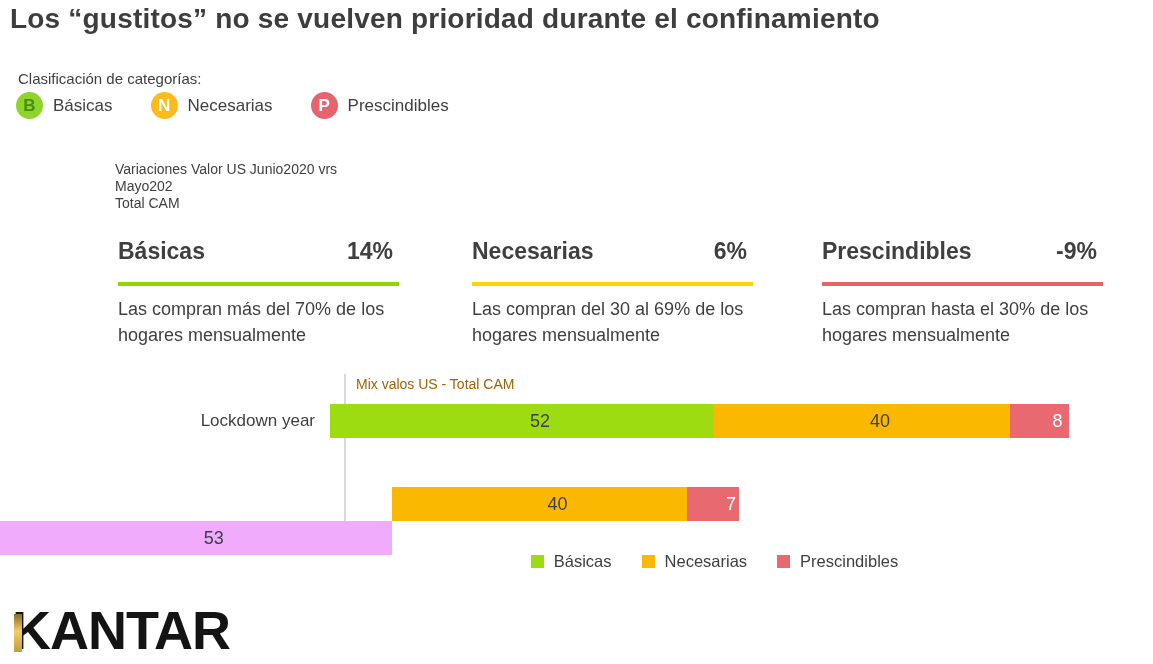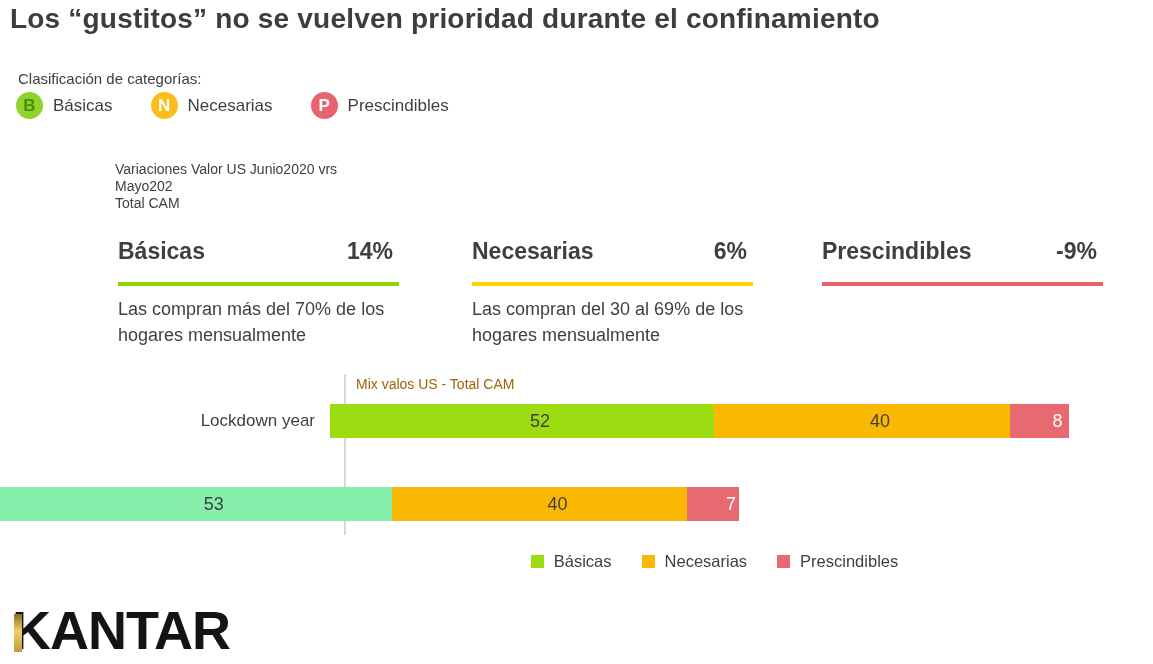--- a/index.html
+++ b/index.html
@@ -90,37 +90,38 @@
   <div class="card-underline" style="background-color: rgb(255, 212, 0);"></div>
   <div class="card-desc">Las compran del 30 al 69% de los hogares mensualmente</div>
 </div>
 
 <div class="abs card card-2">
   <div class="card-header">
     <span class="card-name">Prescindibles</span>
     <span class="card-change">-9%</span>
   </div>
   <div class="card-underline" style="background-color: rgb(231, 99, 107);"></div>
+  <div class="card-desc">Las compran hasta el 30% de los hogares mensualmente</div>
 </div>
 
 <div class="abs chart-title">Mix valos US  - Total CAM</div>
 <div class="abs axis-line"></div>
 
 <div class="abs bars-wrap">
     <div class="bar-row">
       <div class="bar-label">Lockdown year</div>
       <div class="bar-track">
         <div class="bar-seg" style="width: 52%; background-color: rgb(157, 220, 16); color: rgb(63, 63, 63);">52</div>
         <div class="bar-seg" style="width: 40%; background-color: rgb(251, 184, 0); color: rgb(63, 63, 63);">40</div>
         <div class="bar-seg" style="width: 8%; background-color: rgb(232, 105, 111); color: rgb(255, 255, 255);">8</div>
       </div>
     </div>
     <div class="bar-row">
       <div class="bar-track">
-        <div class="bar-seg" style="width: 53%; background-color: #86efac; color: rgb(63, 63, 63);">53</div>
+        <div class="bar-seg" style="width: 53%; background-color: #f0abfc; color: rgb(63, 63, 63); margin-top: 34px;">53</div>
         <div class="bar-seg" style="width: 40%; background-color: rgb(251, 184, 0); color: rgb(63, 63, 63);">40</div>
         <div class="bar-seg" style="width: 7%; background-color: rgb(232, 105, 111); color: rgb(255, 255, 255);">7</div>
       </div>
     </div>
   </div>
 
 <div class="abs chart-legend">
     <span class="legend-item">
       <span class="legend-swatch" style="background-color: rgb(157, 220, 16);"></span>
       <span class="legend-label">Básicas</span>

